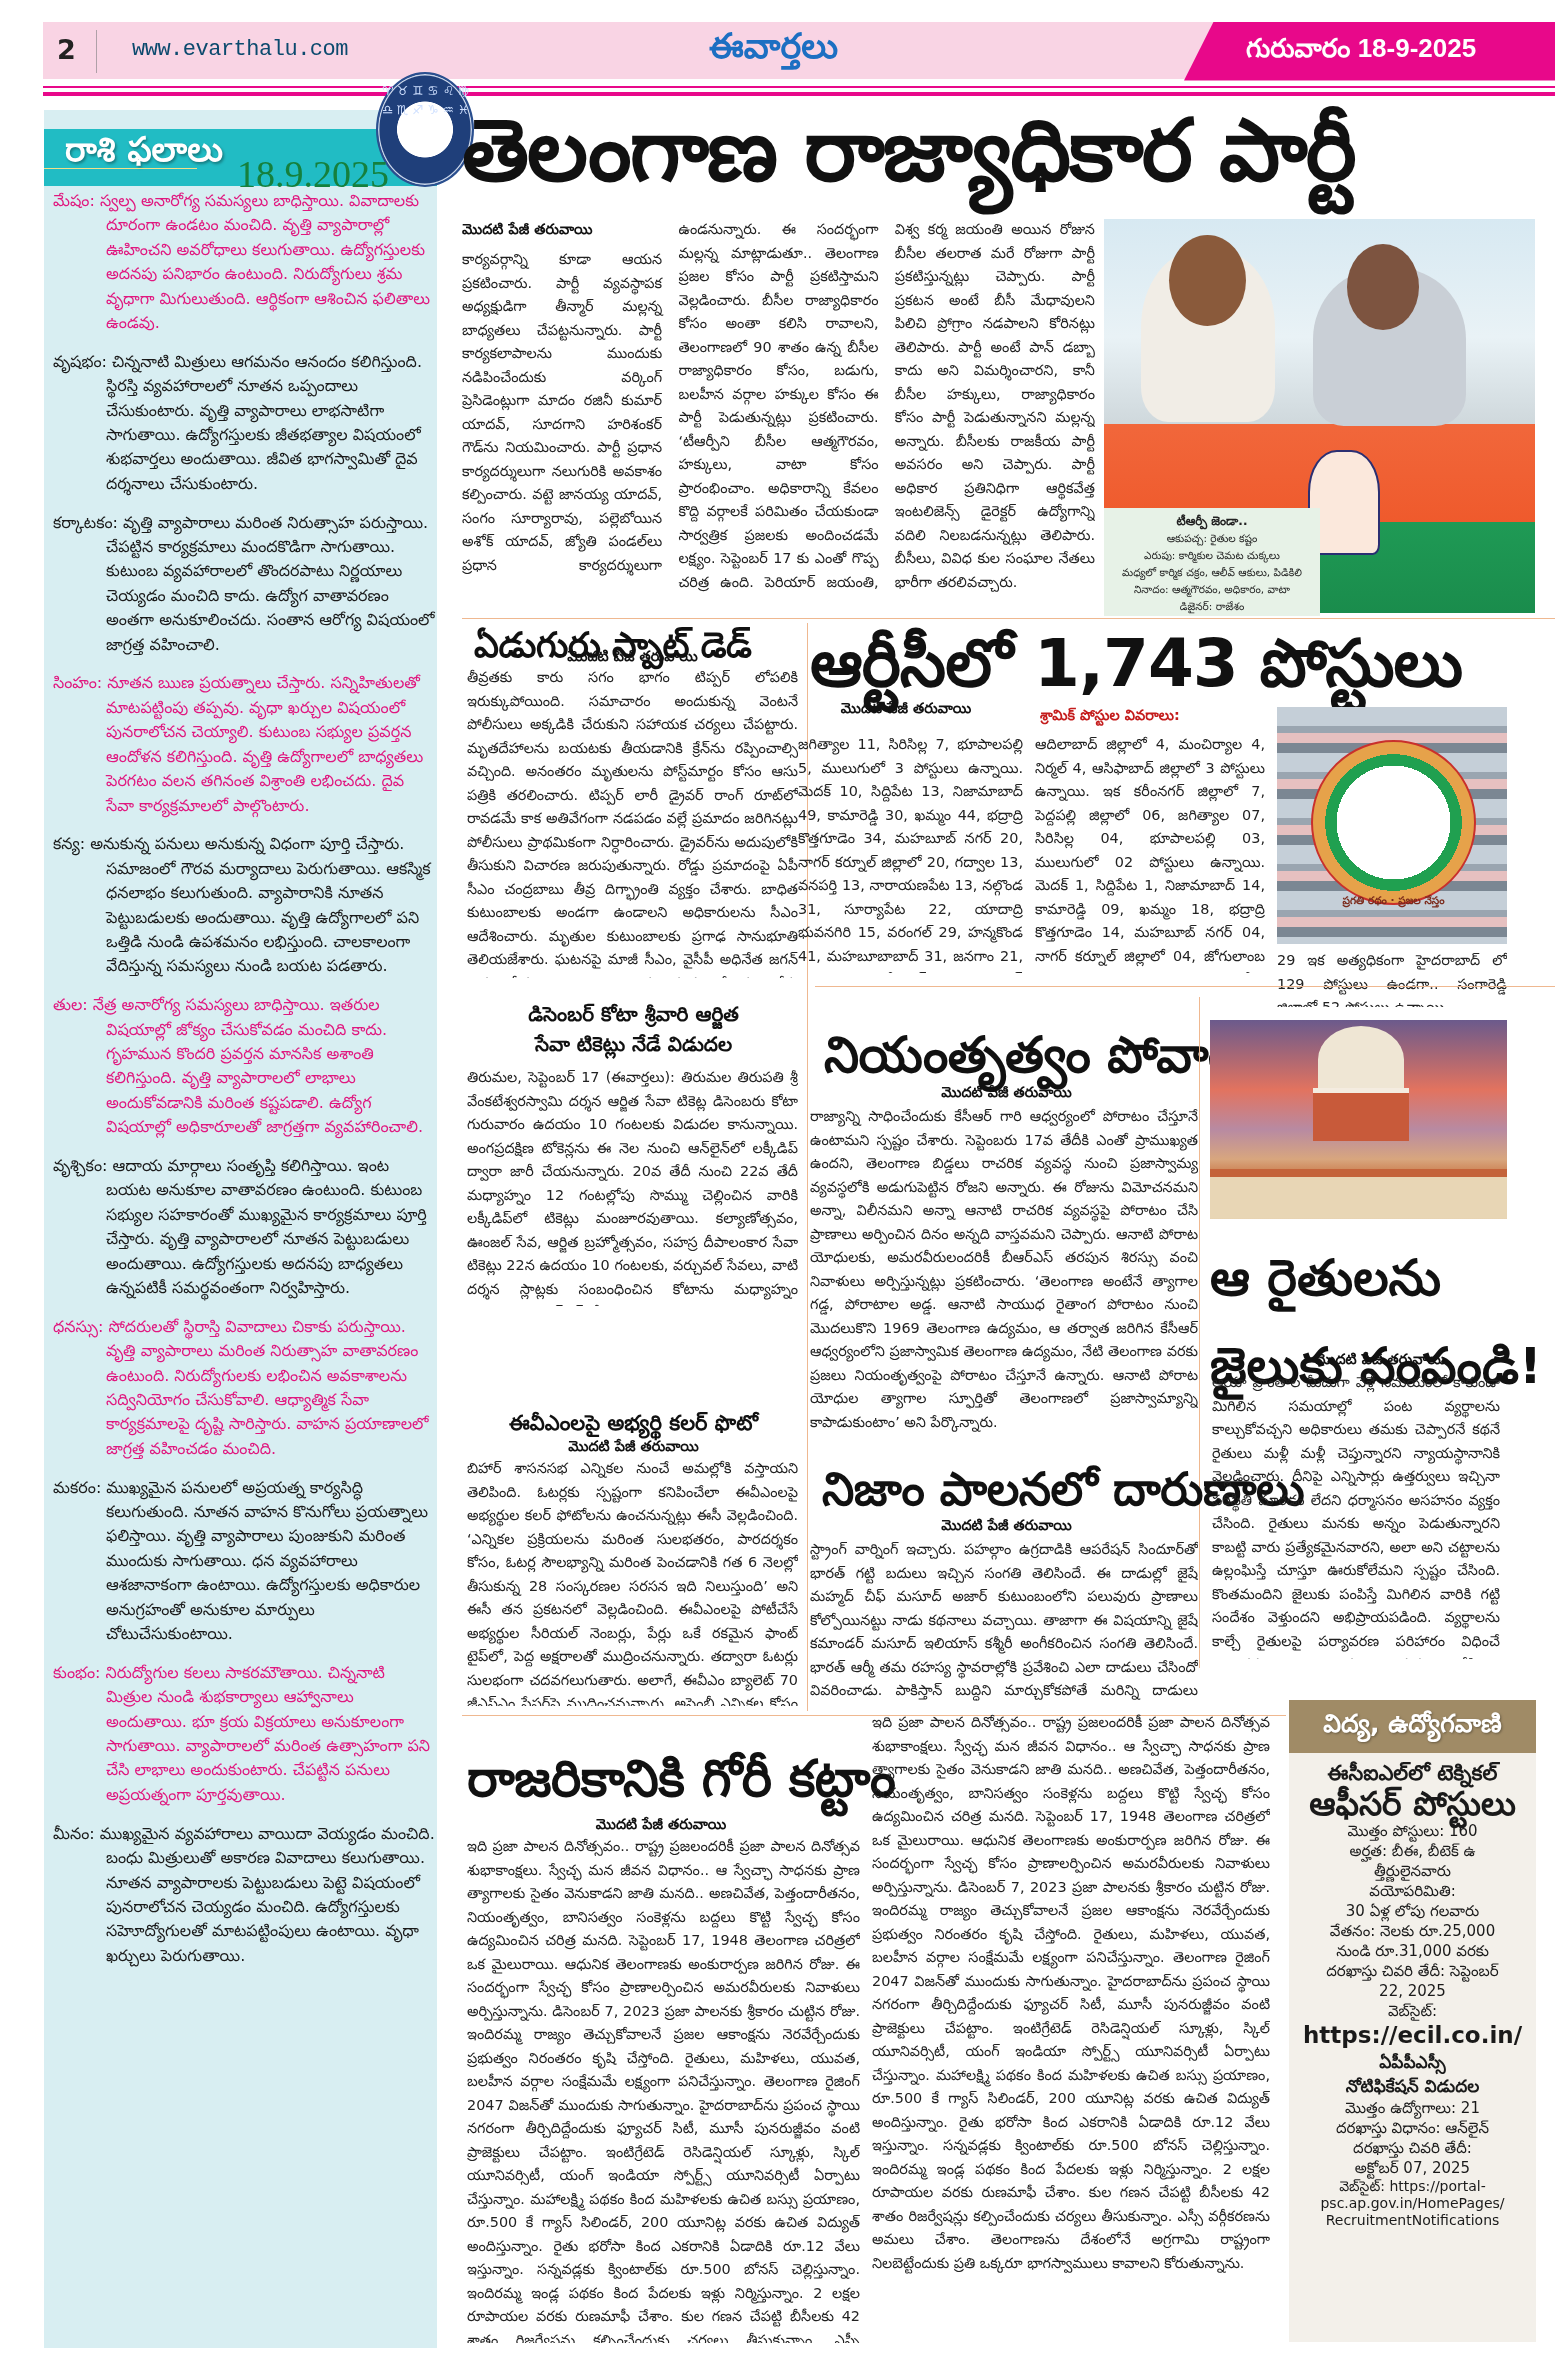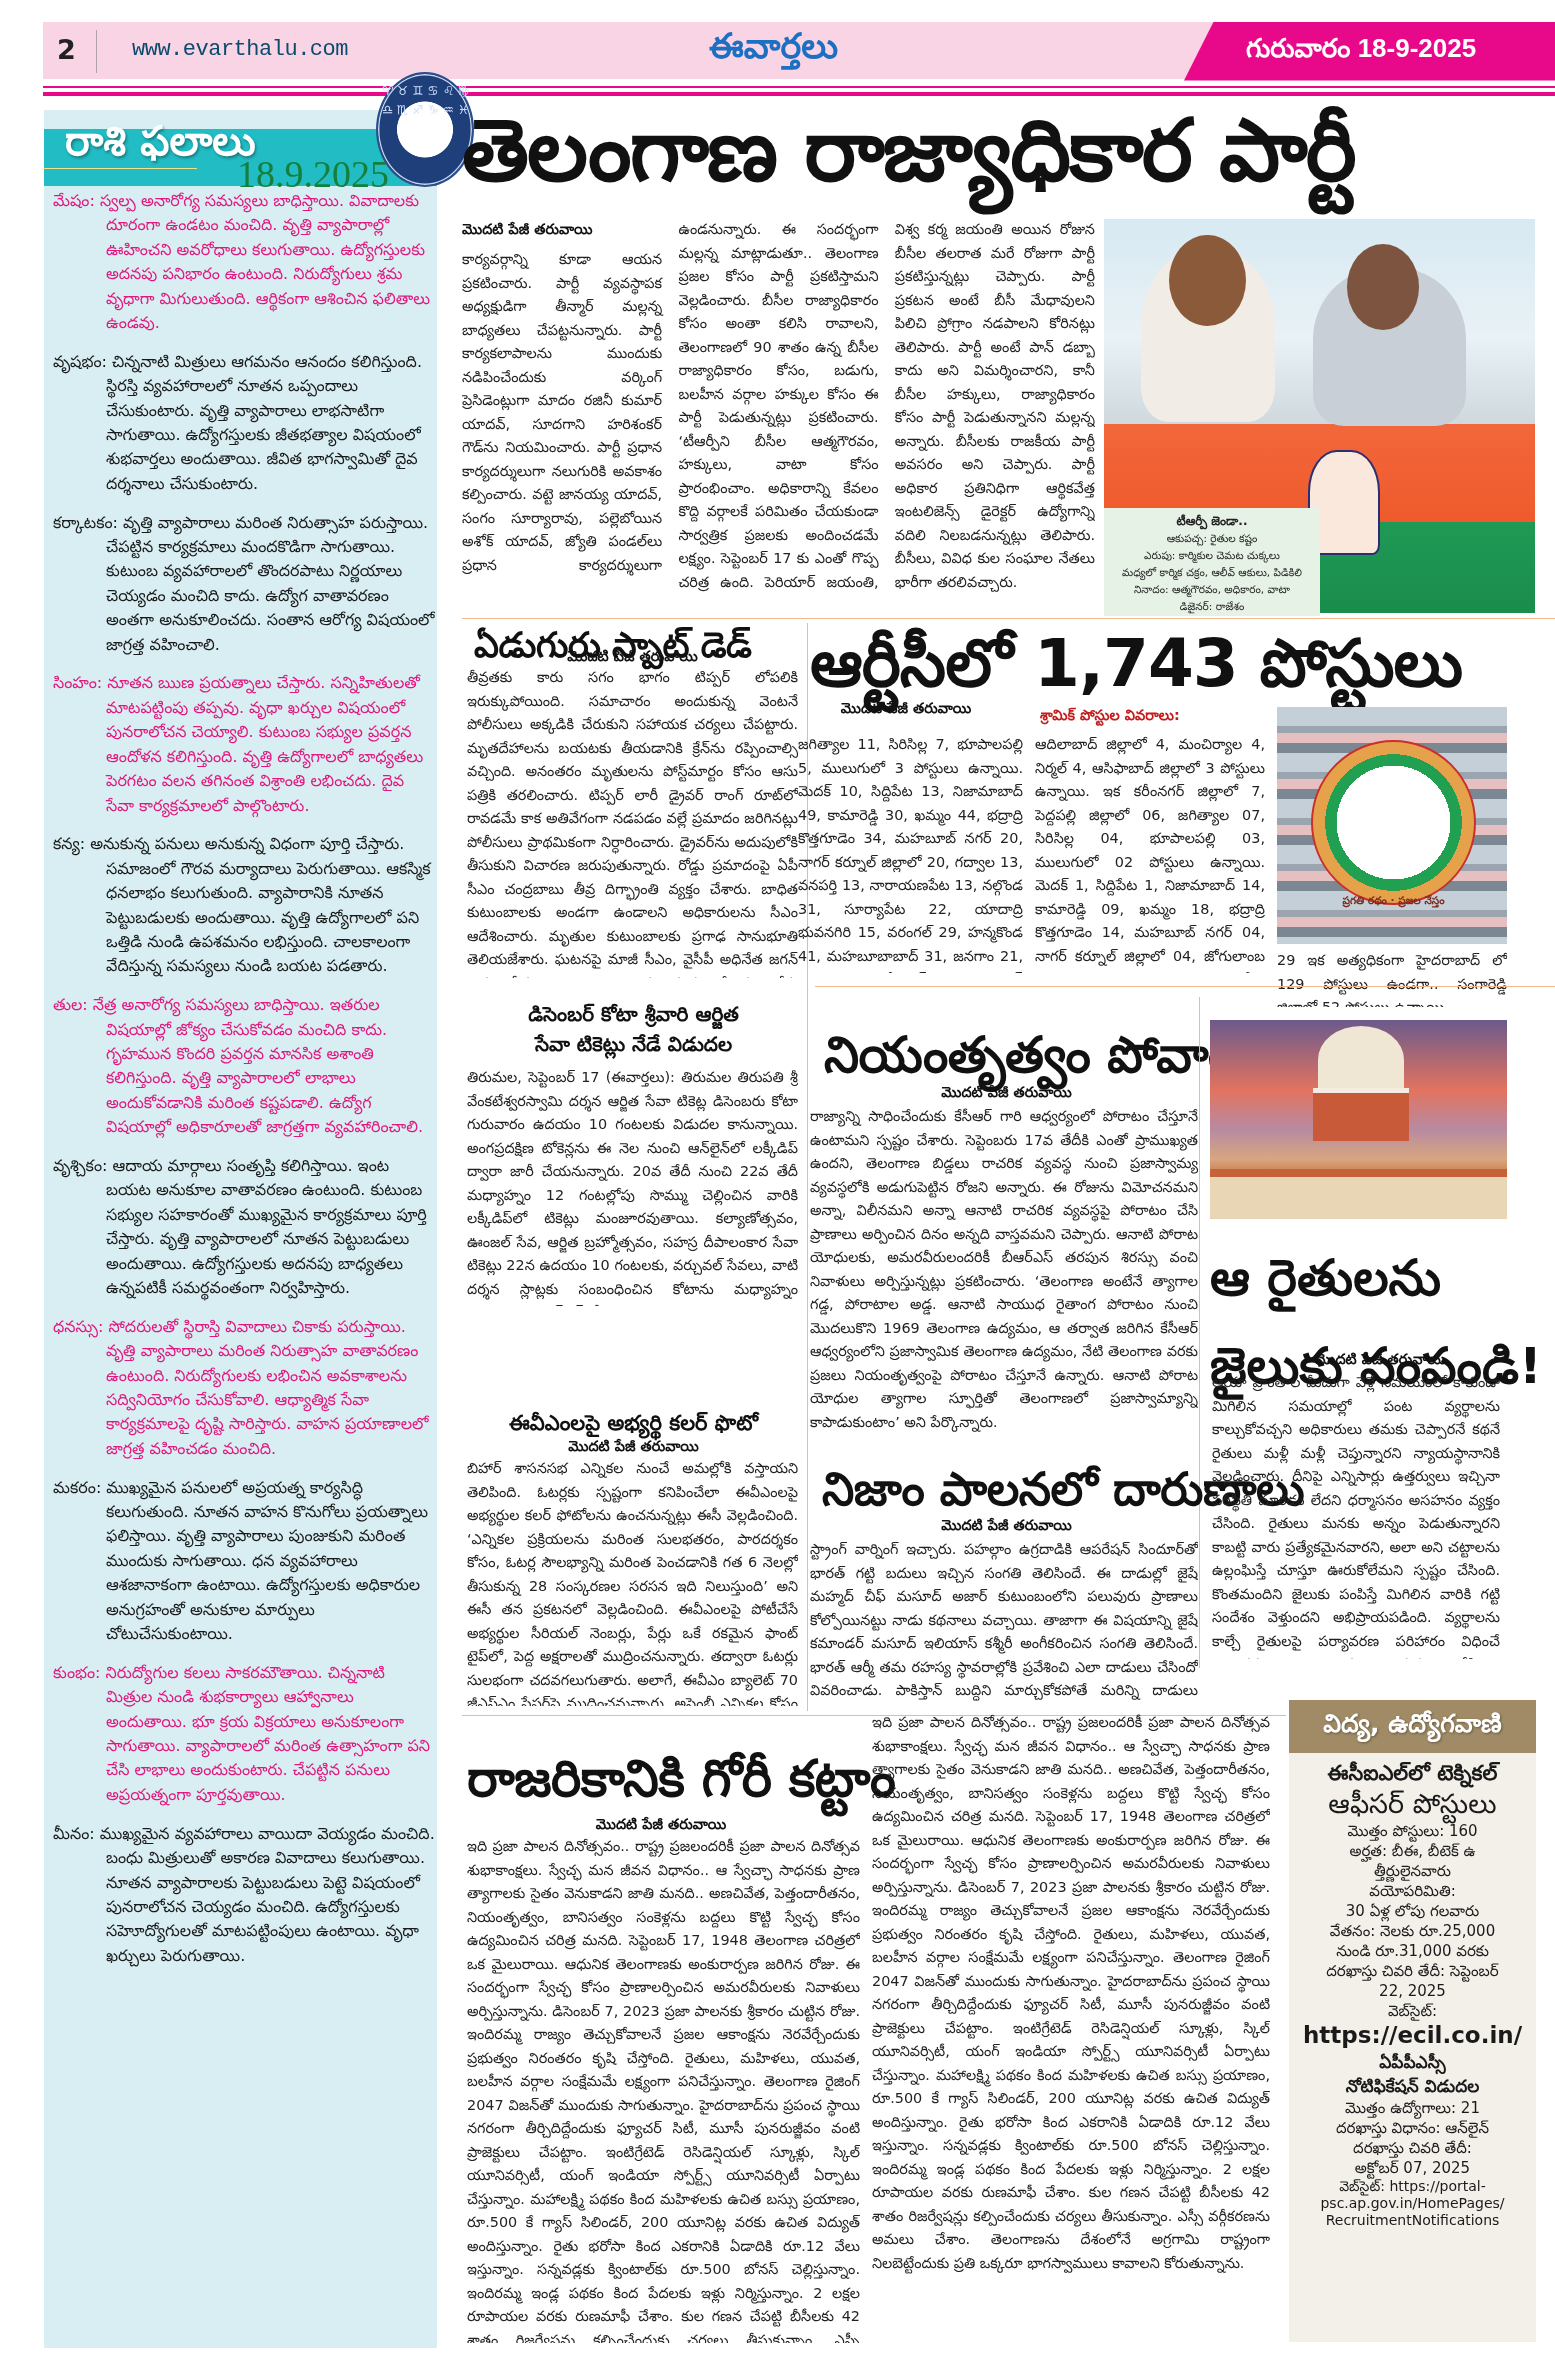--- a/index.html
+++ b/index.html
@@ -15,21 +15,21 @@
   .masthead { left:709px; top:26px; font-size:35px; font-weight:bold; color:#1d6fc2; font-family:"DejaVu Sans", sans-serif; }
   .date-box { left:1184px; top:21.6px; width:371px; height:59px; background:#e8088a;
               clip-path:polygon(8% 0, 100% 0, 100% 100%, 0 100%); }
   .date-text { left:1246px; top:33px; font-size:26px; font-weight:bold; color:#ffffff; font-family:"Liberation Sans", sans-serif; }
   .rule1 { left:43px; top:86px; width:1512px; height:2.4px; background:#e8088a; }
   .rule2 { left:43px; top:92px; width:1512px; height:4.3px; background:#e8088a; }
 
   
   .horo-bg { left:44px; top:110px; width:393px; height:2238px; background:#d8eef2; }
   .horo-title-bar { left:44px; top:129px; width:393px; height:57px; background:#21bcc4; }
-  .horo-title { left:65px; top:117px; font-size:41px; color:#ffffff; font-weight:bold; text-shadow:1.4px 1.9px 2.9px rgba(0,0,0,0.35); }
+  .horo-title { left:65px; top:129px; font-size:34px; color:#ffffff; font-weight:bold; text-shadow:1.4px 1.9px 2.9px rgba(0,0,0,0.35); }
   .zodiac-wheel { left:376px; top:72px; width:98px; height:115px; border-radius:50%;
                   background:radial-gradient(circle at center, #ffffff 0 38%, #1f3f7a 39% 100%);
                   border:2.9px solid #2a4f8f; box-shadow:0 0 0 1.4px #c8d4e8 inset; }
   .zodiac-glyphs { left:381px; top:81px; width:89px; height:96px; font-size:12.5px; color:#cfe0ff; text-align:center; line-height:19px; }
   .horo-date { left:237px; top:152px; font-size:38px; color:#15803d; font-family:"Liberation Serif", serif; }
   .horo-date-line { left:44px; top:168px; width:153px; height:1.4px; background:#f3e08a; }
   .horo-list { left:53px; top:189px; width:383px; font-size:16px; line-height:24.4px; }
   .horo-entry { margin-bottom:14.4px; padding-left:53px; text-indent:-53px; }
   .horo-entry .sign { font-weight:normal; }
   .horo-entry.pink { color:#e0187f; }
@@ -118,21 +118,21 @@
   .raja-kicker { left:462px; top:1816px; width:398px; }
   .raja-body { left:467px; top:1835px; width:393px; height:508px; overflow:hidden; }
   .raja-body2 { left:872px; top:1711px; width:398px; height:633px; overflow:hidden; }
 
   
   .jobs-box { left:1289px; top:1700px; width:247px; height:642px; background:#f3f0ea; }
   .jobs-title-bar { left:1289px; top:1700px; width:247px; height:53px; background:#a08b66; }
   .jobs-title { left:1289px; top:1709px; width:247px; text-align:center; font-size:25px; font-weight:bold; color:#fff; text-shadow:1px 1.4px 2.4px rgba(0,0,0,0.35); }
   .jobs-content { left:1294px; top:1759px; width:237px; text-align:center; color:#1a1a1a; }
   .jobs-content .h1 { font-size:21px; font-weight:bold; line-height:28px; }
-  .jobs-content .h2 { font-size:27px; font-weight:normal; line-height:34px;text-align:center; }
+  .jobs-content .h2 { font-size:33px; font-weight:bold; line-height:34px;text-align:center; }
   .jobs-content .ln { font-size:15px; line-height:20px; }
   .jobs-content .url { font-size:23px; font-weight:bold; line-height:29px; }
   .jobs-content .smallurl { font-size:14px; line-height:17px; }
   .jobs-content .sub { font-size:17px; font-weight:bold; line-height:24px; }
 </style>
 </head>
 <body>
 
 <div class="abs header-band"></div>
 <div class="abs page-num">2</div>

